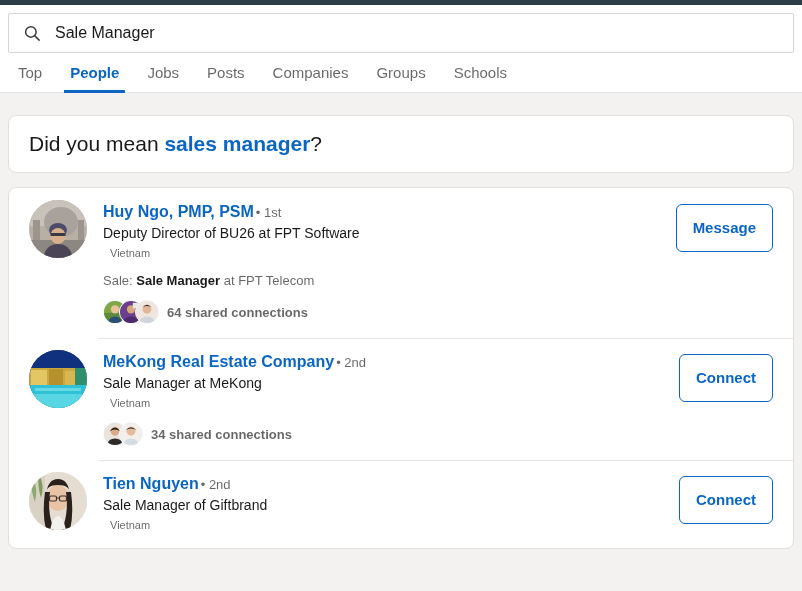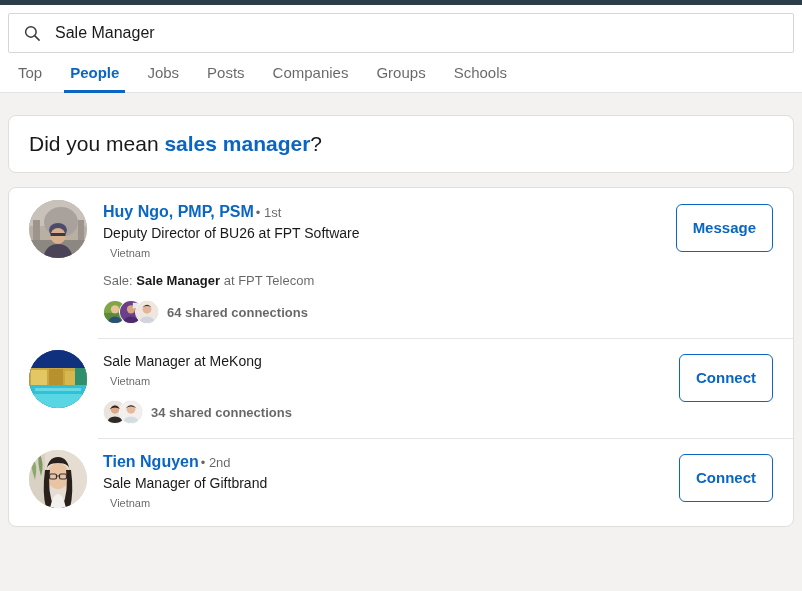--- a/index.html
+++ b/index.html
@@ -356,20 +356,23 @@
           <rect x="2" y="20" width="16" height="15" fill="#e3c765"></rect>
           <rect x="20" y="19" width="14" height="16" fill="#b8912f"></rect>
           <rect x="36" y="21" width="12" height="14" fill="#d8b74f"></rect>
           <rect x="46" y="18" width="12" height="18" fill="#2f8f6f"></rect>
           <rect y="35" width="58" height="23" fill="#2fc2d6"></rect>
           <rect y="44" width="58" height="14" fill="#59d6e4"></rect>
           <rect x="6" y="38" width="46" height="3" fill="#8fe6ef" opacity="0.6"></rect>
         </svg>
       </div>
       <div class="result-body">
+        <div class="name-line">
+          <a class="name">MeKong Real Estate Company</a><span class="degree">• 2nd</span>
+        </div>
         <div class="headline">Sale Manager at MeKong</div>
         <div class="location">Vietnam</div>
         <div class="shared">
           <div class="facepile">
             <div class="fp">
               <svg viewBox="0 0 24 24">
                   <rect width="24" height="24" fill="#e9e4de"></rect>
                   <circle cx="12" cy="9" r="4.8" fill="#dba988"></circle>
                   <path d="M3 24 q2 -7 9 -7 q7 0 9 7 z" fill="#2e2a28"></path>
                   <path d="M6 9 q6 -8 12 0 q-6 -4 -12 0" fill="#241c18"></path>

